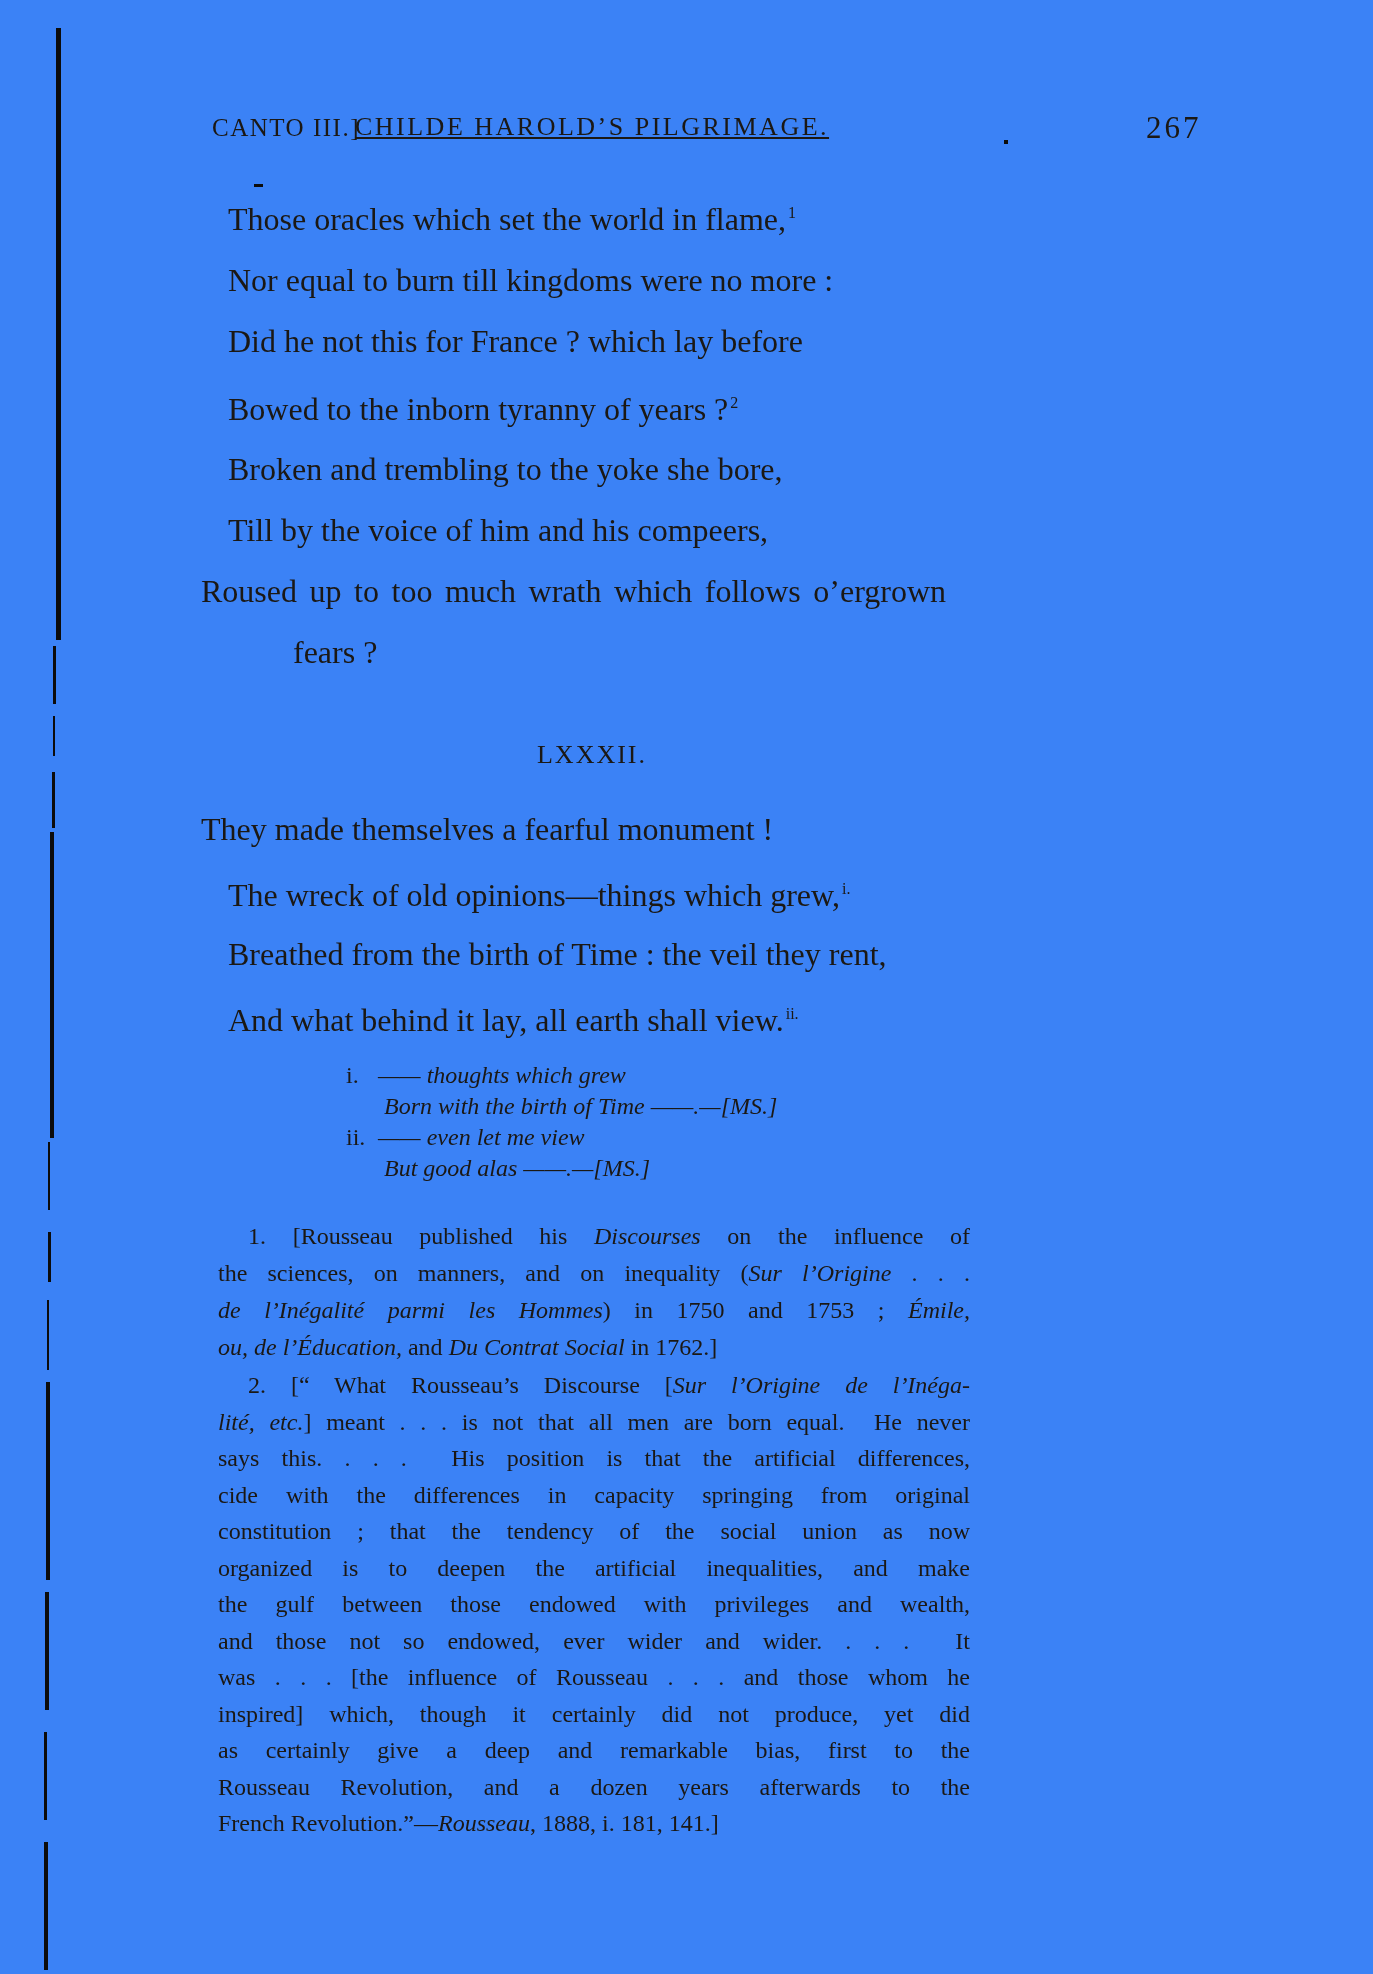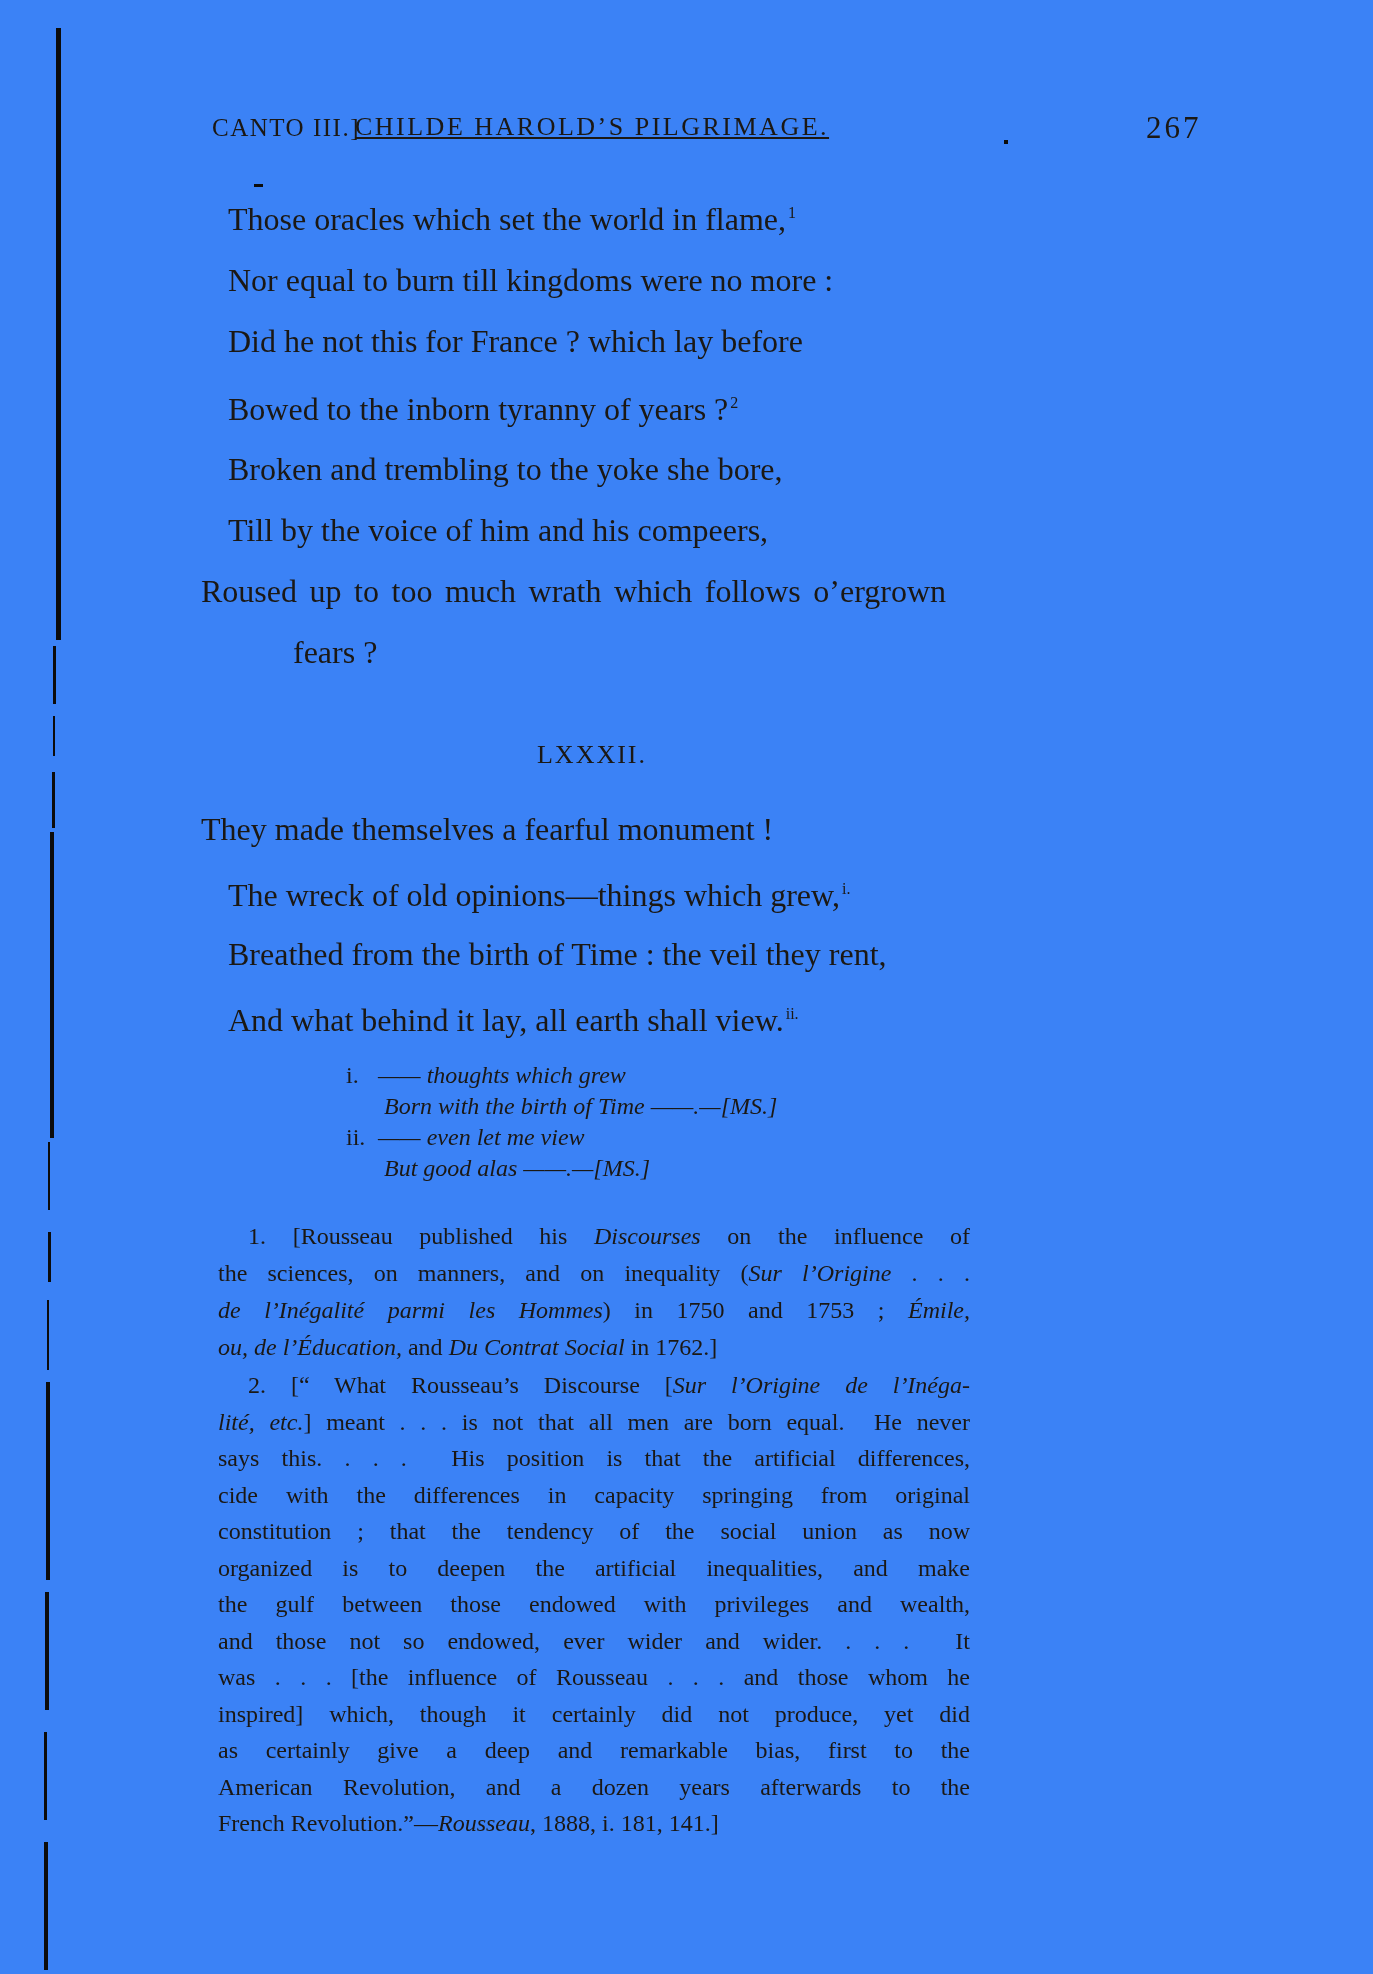--- a/index.html
+++ b/index.html
@@ -118,17 +118,17 @@
       <div class="line"><span class="i">lité, etc.</span><span>] meant . . . is not that all men are born equal.&nbsp; He never</span></div>
       <div class="line"><span>says this. . . .&nbsp; His position is that the artificial differences,</span></div>
       <div class="line"><span>cide with the differences in capacity springing from original</span></div>
       <div class="line"><span>constitution ; that the tendency of the social union as now</span></div>
       <div class="line"><span>organized is to deepen the artificial inequalities, and make</span></div>
       <div class="line"><span>the gulf between those endowed with privileges and wealth,</span></div>
       <div class="line"><span>and those not so endowed, ever wider and wider. . . .&nbsp; It</span></div>
       <div class="line"><span>was . . . [the influence of Rousseau . . . and those whom he</span></div>
       <div class="line"><span>inspired] which, though it certainly did not produce, yet did</span></div>
       <div class="line"><span>as certainly give a deep and remarkable bias, first to the</span></div>
-      <div class="line"><span>American Revolution, and a dozen years afterwards to the</span></div>
+      <div class="line"><span>Rousseau Revolution, and a dozen years afterwards to the</span></div>
       <div class="line"><span>French Revolution.”—</span><span class="i">Rousseau</span><span>, 1888, i. 181, 141.]</span></div>
     </div>
 
 </div>
 
 </body></html>

